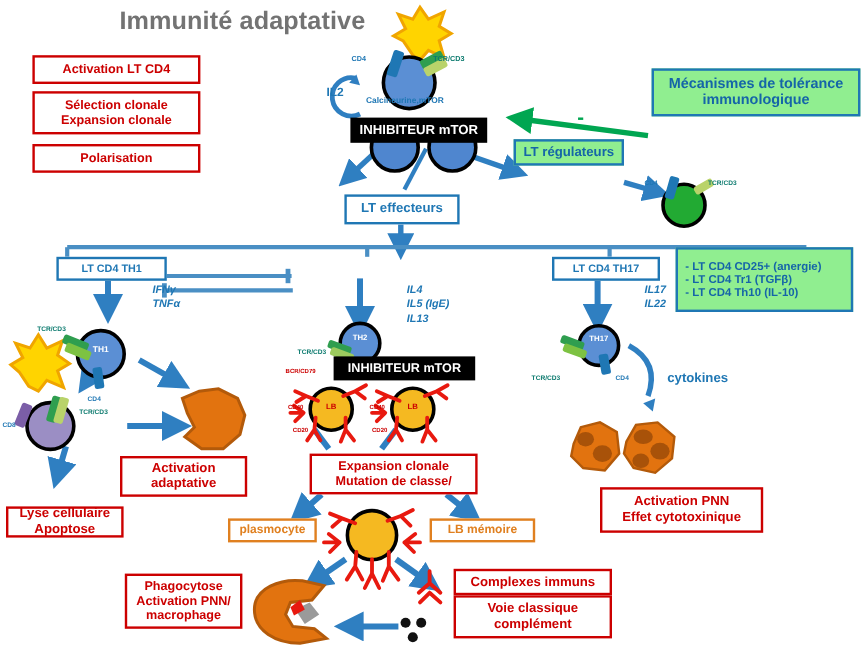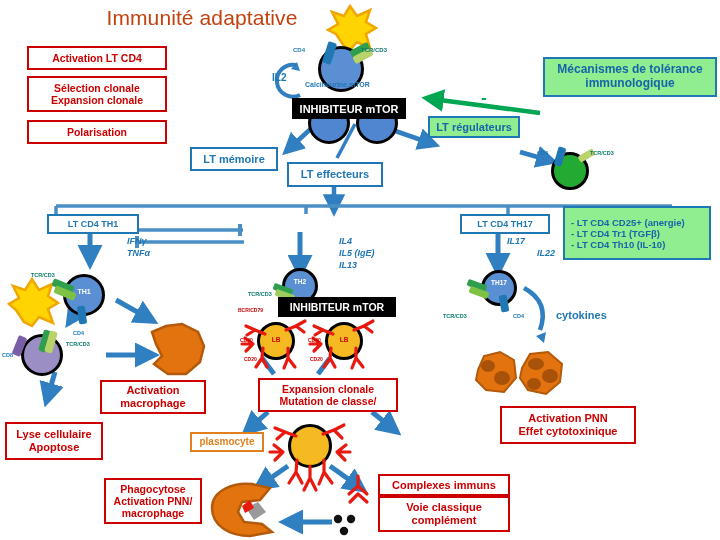--- a/index.html
+++ b/index.html
@@ -6,21 +6,21 @@
   body{
     width:720px;height:540px;background:#ffffff;position:relative;overflow:hidden;
     font-family:"Liberation Sans", sans-serif;
   }
   .stage{position:absolute;left:0;top:0;width:720px;height:540px;}
   .abs{position:absolute;box-sizing:border-box;}
 
   
   #title{
     left:52px;top:4px;width:300px;height:28px;
-    color:#c2410c;font-size:21px;font-weight:normal;letter-spacing:.1px;
+    color:#737373;font-size:21px;font-weight:bold;letter-spacing:.1px;
     display:flex;align-items:center;justify-content:center;
   }
 
   
   .box{display:flex;align-items:center;justify-content:center;text-align:center;line-height:1.15;}
   .box-red{border:2.5px solid #cc0000;color:#cc0000;background:#ffffff;font-weight:bold;}
   .box-blue{border:2.5px solid #1f77b4;color:#1f77b4;background:#ffffff;font-weight:bold;}
   .box-green{border:2.5px solid #1f77b4;color:#1565a8;background:#90ee90;font-weight:bold;}
   .box-orange{border:2.5px solid #e08020;color:#e08020;background:#ffffff;font-weight:bold;}
   .box-black{background:#000000;color:#ffffff;font-weight:bold;display:flex;align-items:center;justify-content:center;}
@@ -144,21 +144,20 @@
   <div class="cell cell-blue2" style="left:308px;top:102px;width:42px;height:42px;"></div>
   <div class="cell cell-blue2" style="left:356px;top:102px;width:42px;height:42px;"></div>
 
   <div class="abs box-black" style="left:292px;top:98px;width:114px;height:21px;font-size:11px;">INHIBITEUR mTOR</div>
 
   <div class="lbl" style="left:481px;top:88px;font-size:17px;color:#00a651;font-weight:bold;">-</div>
 
   <div class="abs box box-green" style="left:533px;top:57px;width:174px;height:40px;font-size:12px;white-space:pre-line;margin-left:10px;">Mécanismes de tolérance
 immunologique</div>
 
-  <div class="abs box box-blue" style="left:190px;top:147px;width:88px;height:24px;font-size:11px;">LT mémoire</div>
 
   <div class="abs box box-blue" style="left:287px;top:162px;width:96px;height:25px;font-size:11px;">LT effecteurs</div>
 
   <div class="abs box box-green" style="left:428px;top:116px;width:92px;height:22px;font-size:11px;">LT régulateurs</div>
 
   <div class="cell cell-green" style="left:551px;top:152px;width:38px;height:38px;"></div>
   <div class="recept" style="left:556px;top:147px;width:8px;height:19px;background:#1f77b4;transform:rotate(16deg);"></div>
   <div class="recept" style="left:578px;top:152px;width:17px;height:7px;background:#b9d36a;transform:rotate(-30deg);"></div>
   <div class="lbl lbl-blue" style="left:537px;top:150px;font-size:5.5px;">CD4</div>
   <div class="lbl lbl-teal" style="left:590px;top:150px;font-size:5.5px;">TCR/CD3</div>
@@ -172,21 +171,21 @@
   <div class="abs box box-blue" style="left:47px;top:214px;width:92px;height:20px;font-size:9px;">LT CD4 TH1</div>
   <div class="abs box box-blue" style="left:460px;top:214px;width:90px;height:20px;font-size:9px;">LT CD4 TH17</div>
 
   <div class="lbl lbl-blue-it" style="left:94px;top:236px;font-size:9px;">IFNγ</div>
   <div class="lbl lbl-blue-it" style="left:94px;top:248px;font-size:9px;">TNFα</div>
 
   <div class="lbl lbl-blue-it" style="left:306px;top:236px;font-size:9px;">IL4</div>
   <div class="lbl lbl-blue-it" style="left:306px;top:248px;font-size:9px;">IL5 (IgE)</div>
   <div class="lbl lbl-blue-it" style="left:306px;top:260px;font-size:9px;">IL13</div>
 
-  <div class="lbl lbl-blue-it" style="left:474px;top:236px;font-size:9px;">IL17</div>
+  <div class="lbl lbl-blue-it" style="left:504px;top:236px;font-size:9px;">IL17</div>
   <div class="lbl lbl-blue-it" style="left:504px;top:248px;font-size:9px;">IL22</div>
 
   <div class="abs" style="left:8px;top:276px;width:52px;height:52px;">
     <svg width="52" height="52">
       <path d="M16,46 L8,34 L1,28 L11,22 L5,10 L17,14 L24,3 L31,14 L44,8 L40,20 L50,27 L40,33 L45,47 L31,41 L24,50 z" fill="#ffd400" stroke="#f0a500" stroke-width="2.5"></path>
     </svg>
   </div>
 
   <div class="cell cell-blue" style="left:63px;top:274px;width:42px;height:42px;"></div>
   <div class="cell-txt" style="left:63px;top:288px;width:42px;font-size:7px;">TH1</div>
@@ -203,22 +202,22 @@
   <div class="lbl lbl-blue" style="left:2px;top:352px;font-size:5.5px;">CD8</div>
   <div class="lbl lbl-teal" style="left:66px;top:341px;font-size:5.5px;">TCR/CD3</div>
 
   <div class="abs" style="left:148px;top:322px;width:60px;height:56px;">
     <svg width="60" height="56">
       <path d="M8,22 L4,10 L18,4 L34,2 L50,10 L56,24 L52,40 L38,52 L20,52 L6,42 L14,34 z" fill="#e2730f" stroke="#b35a0a" stroke-width="2.5"></path>
     </svg>
   </div>
 
   <div class="abs box box-red" style="left:100px;top:380px;width:106px;height:34px;font-size:11px;white-space:pre-line;">Activation
-macrophage</div>
-  <div class="abs box box-red" style="left:5px;top:422px;width:98px;height:38px;font-size:11px;white-space:pre-line;">Lyse cellulaire
+adaptative</div>
+  <div class="abs box box-red" style="left:5px;top:422px;width:98px;height:26px;font-size:11px;white-space:pre-line;">Lyse cellulaire
 Apoptose</div>
 
   <div class="cell cell-blue" style="left:282px;top:268px;width:36px;height:36px;"></div>
   <div class="cell-txt" style="left:282px;top:278px;width:36px;font-size:6.5px;">TH2</div>
   <div class="recept" style="left:273px;top:286px;width:20px;height:7px;background:#2f9e4f;transform:rotate(20deg);"></div>
   <div class="recept" style="left:275px;top:292px;width:20px;height:7px;background:#9ccb5e;transform:rotate(20deg);"></div>
   <div class="lbl lbl-teal" style="left:248px;top:291px;font-size:5.5px;">TCR/CD3</div>
 
   <div class="abs box-black" style="left:278px;top:297px;width:118px;height:20px;font-size:10.5px;">INHIBITEUR mTOR</div>
 
@@ -259,20 +258,21 @@
       <path d="M296,472 l-7,11 M296,472 l6,11 M296,472 l1,-12"></path>
       <path d="M324,472 l8,11 M324,472 l-5,12 M324,472 l0,-12"></path>
       <path d="M310,478 l-6,12 M310,478 l6,12 M310,478 l0,-12"></path>
       <path d="M283,452 l-13,0 M283,452 l-9,-7 M283,452 l-8,8"></path>
       <path d="M337,452 l13,0 M337,452 l9,-7 M337,452 l8,8"></path>
       <path d="M358,486 l-9,8 M358,486 l9,8 M358,486 l0,-10 M358,494 l-8,8 M358,494 l9,8"></path>
     </g>
   </svg>
 
   <div class="abs box box-orange" style="left:190px;top:432px;width:74px;height:20px;font-size:10px;">plasmocyte</div>
+  <div class="abs box box-orange" style="left:358px;top:432px;width:88px;height:20px;font-size:10px;">LB mémoire</div>
 
   <div class="abs" style="left:208px;top:482px;width:70px;height:54px;">
     <svg width="70" height="54">
       <path d="M4,26 C4,8 26,0 44,2 L62,6 L52,18 L34,20 L30,30 L36,40 L54,42 L64,50 L42,54 C22,54 4,44 4,26 z" fill="#e2730f" stroke="#b35a0a" stroke-width="2.5"></path>
       <path d="M38,26 L50,20 L58,30 L46,38 z" fill="#9a9a9a"></path>
       <path d="M34,24 l8,-6 l4,8 l-9,5 z" fill="#e8190f"></path>
     </svg>
   </div>
 
   <div class="abs box box-red" style="left:104px;top:478px;width:98px;height:46px;font-size:10.5px;white-space:pre-line;">Phagocytose

